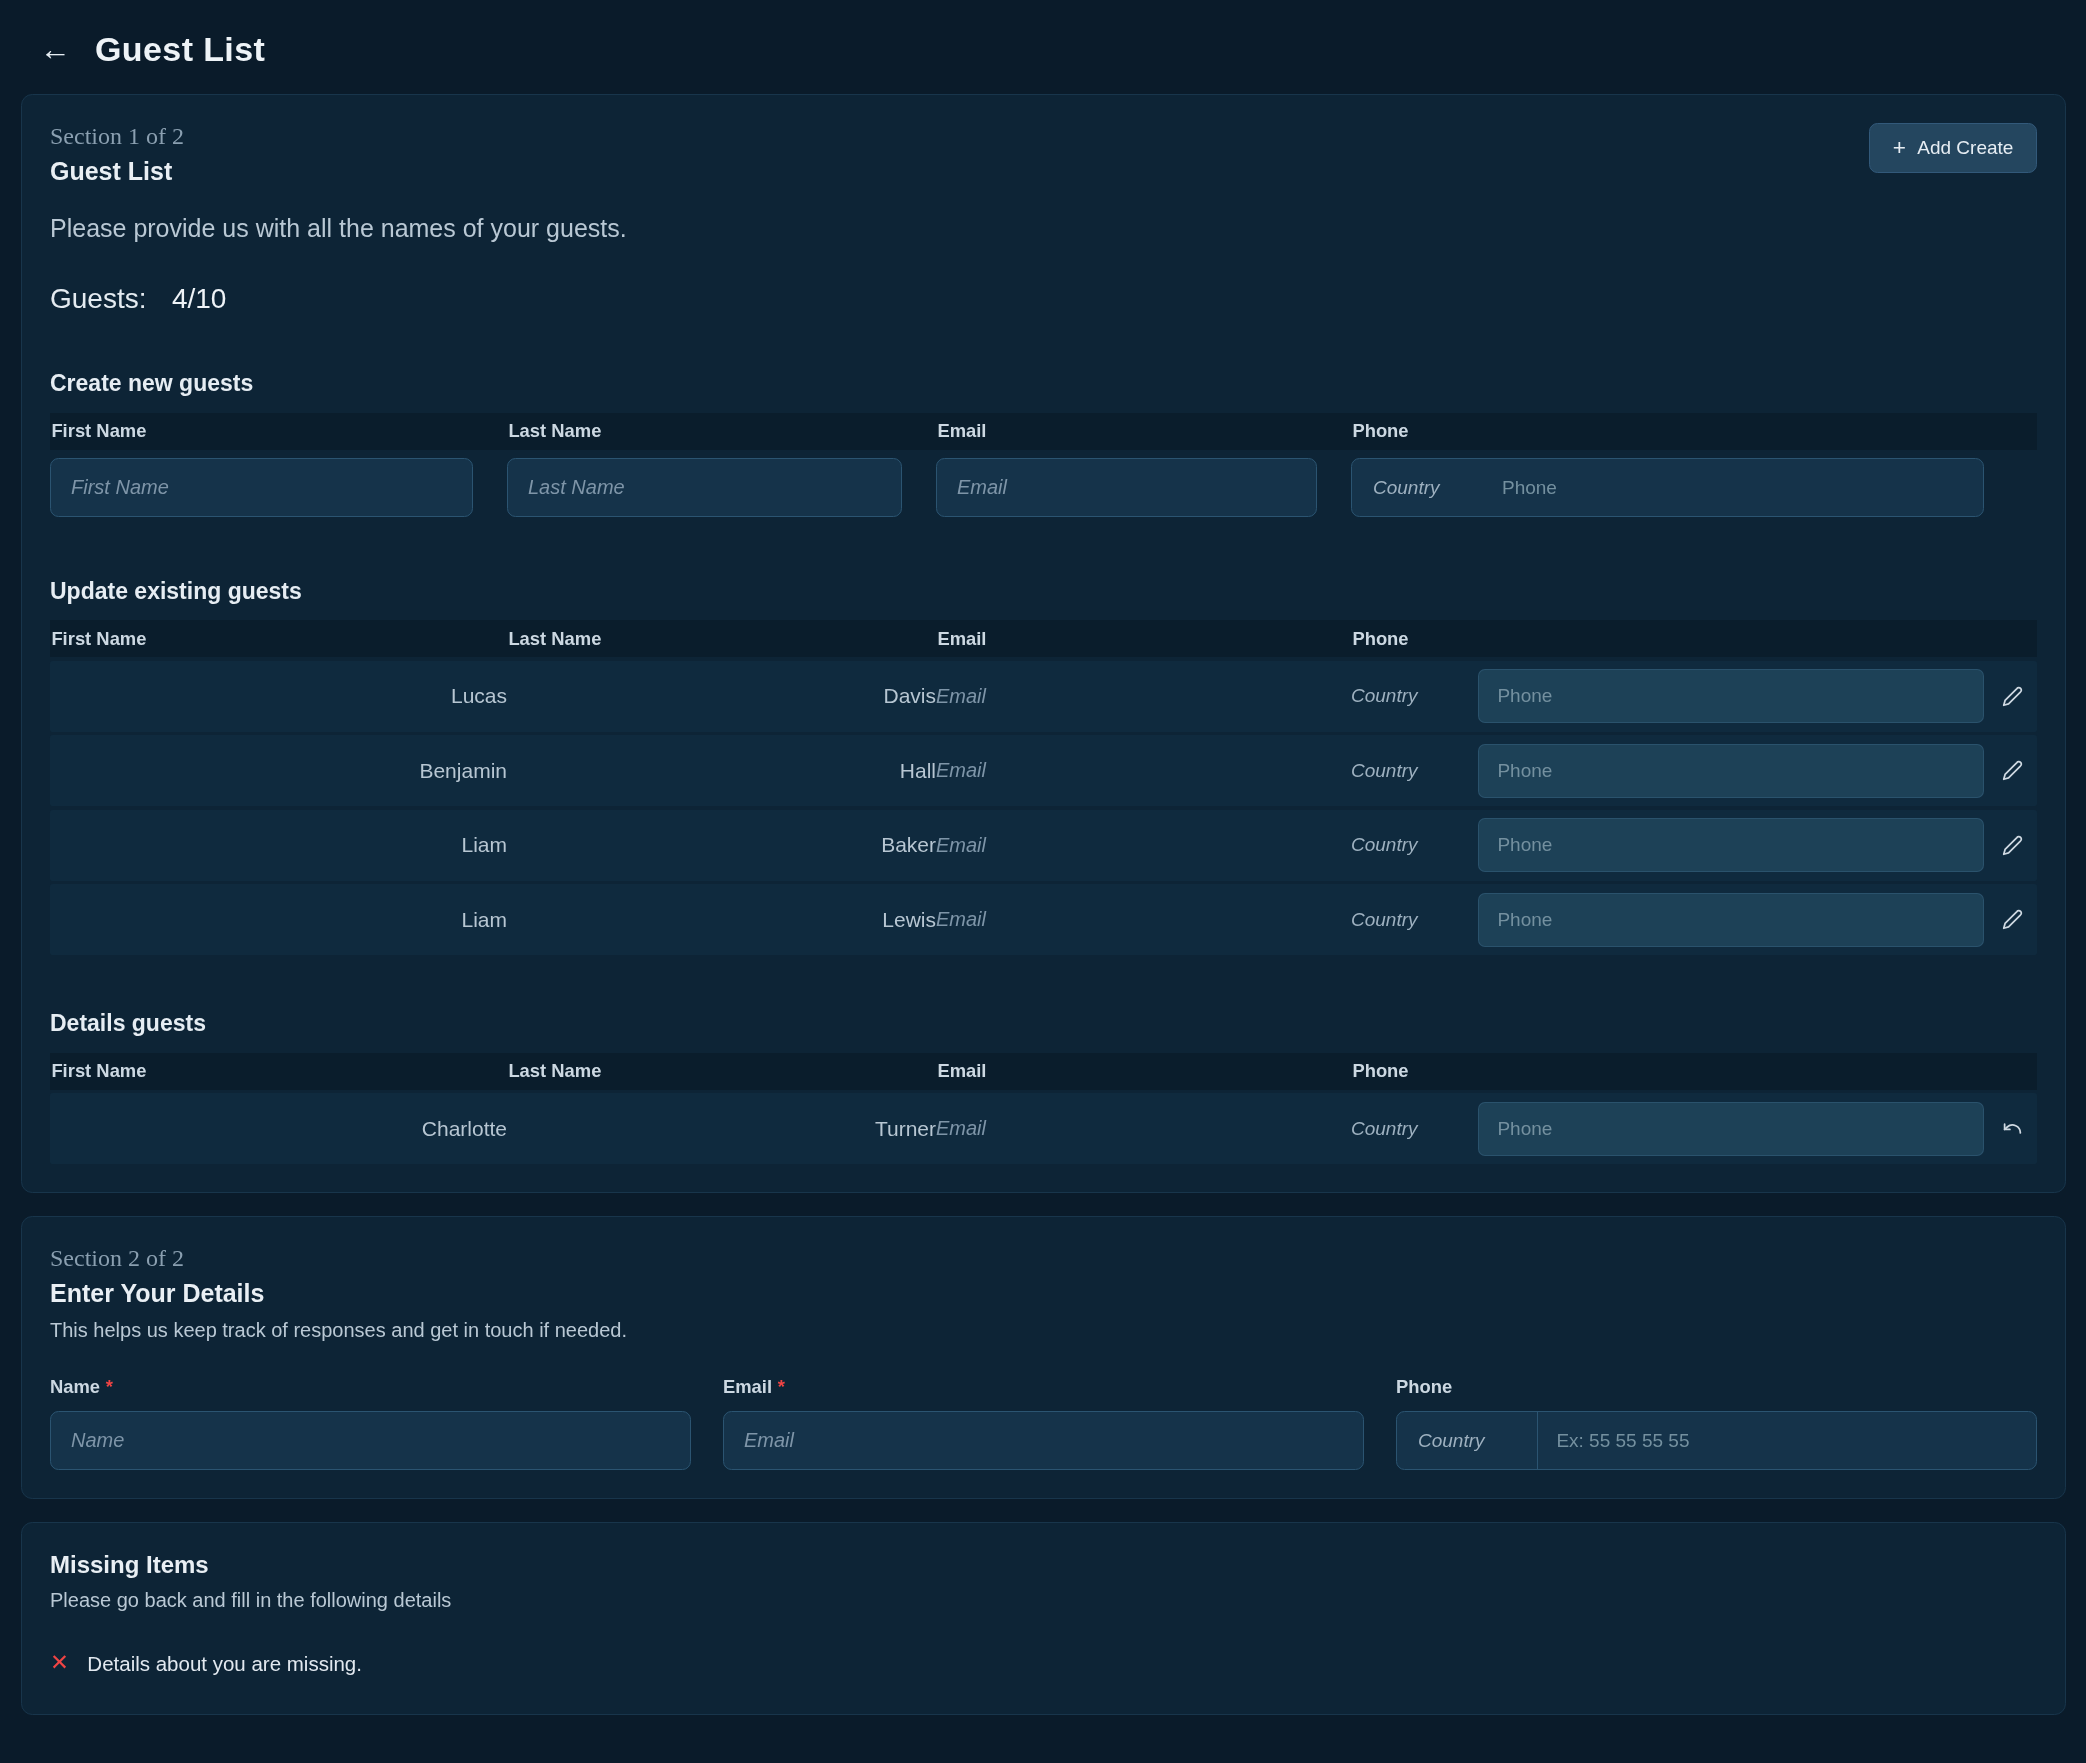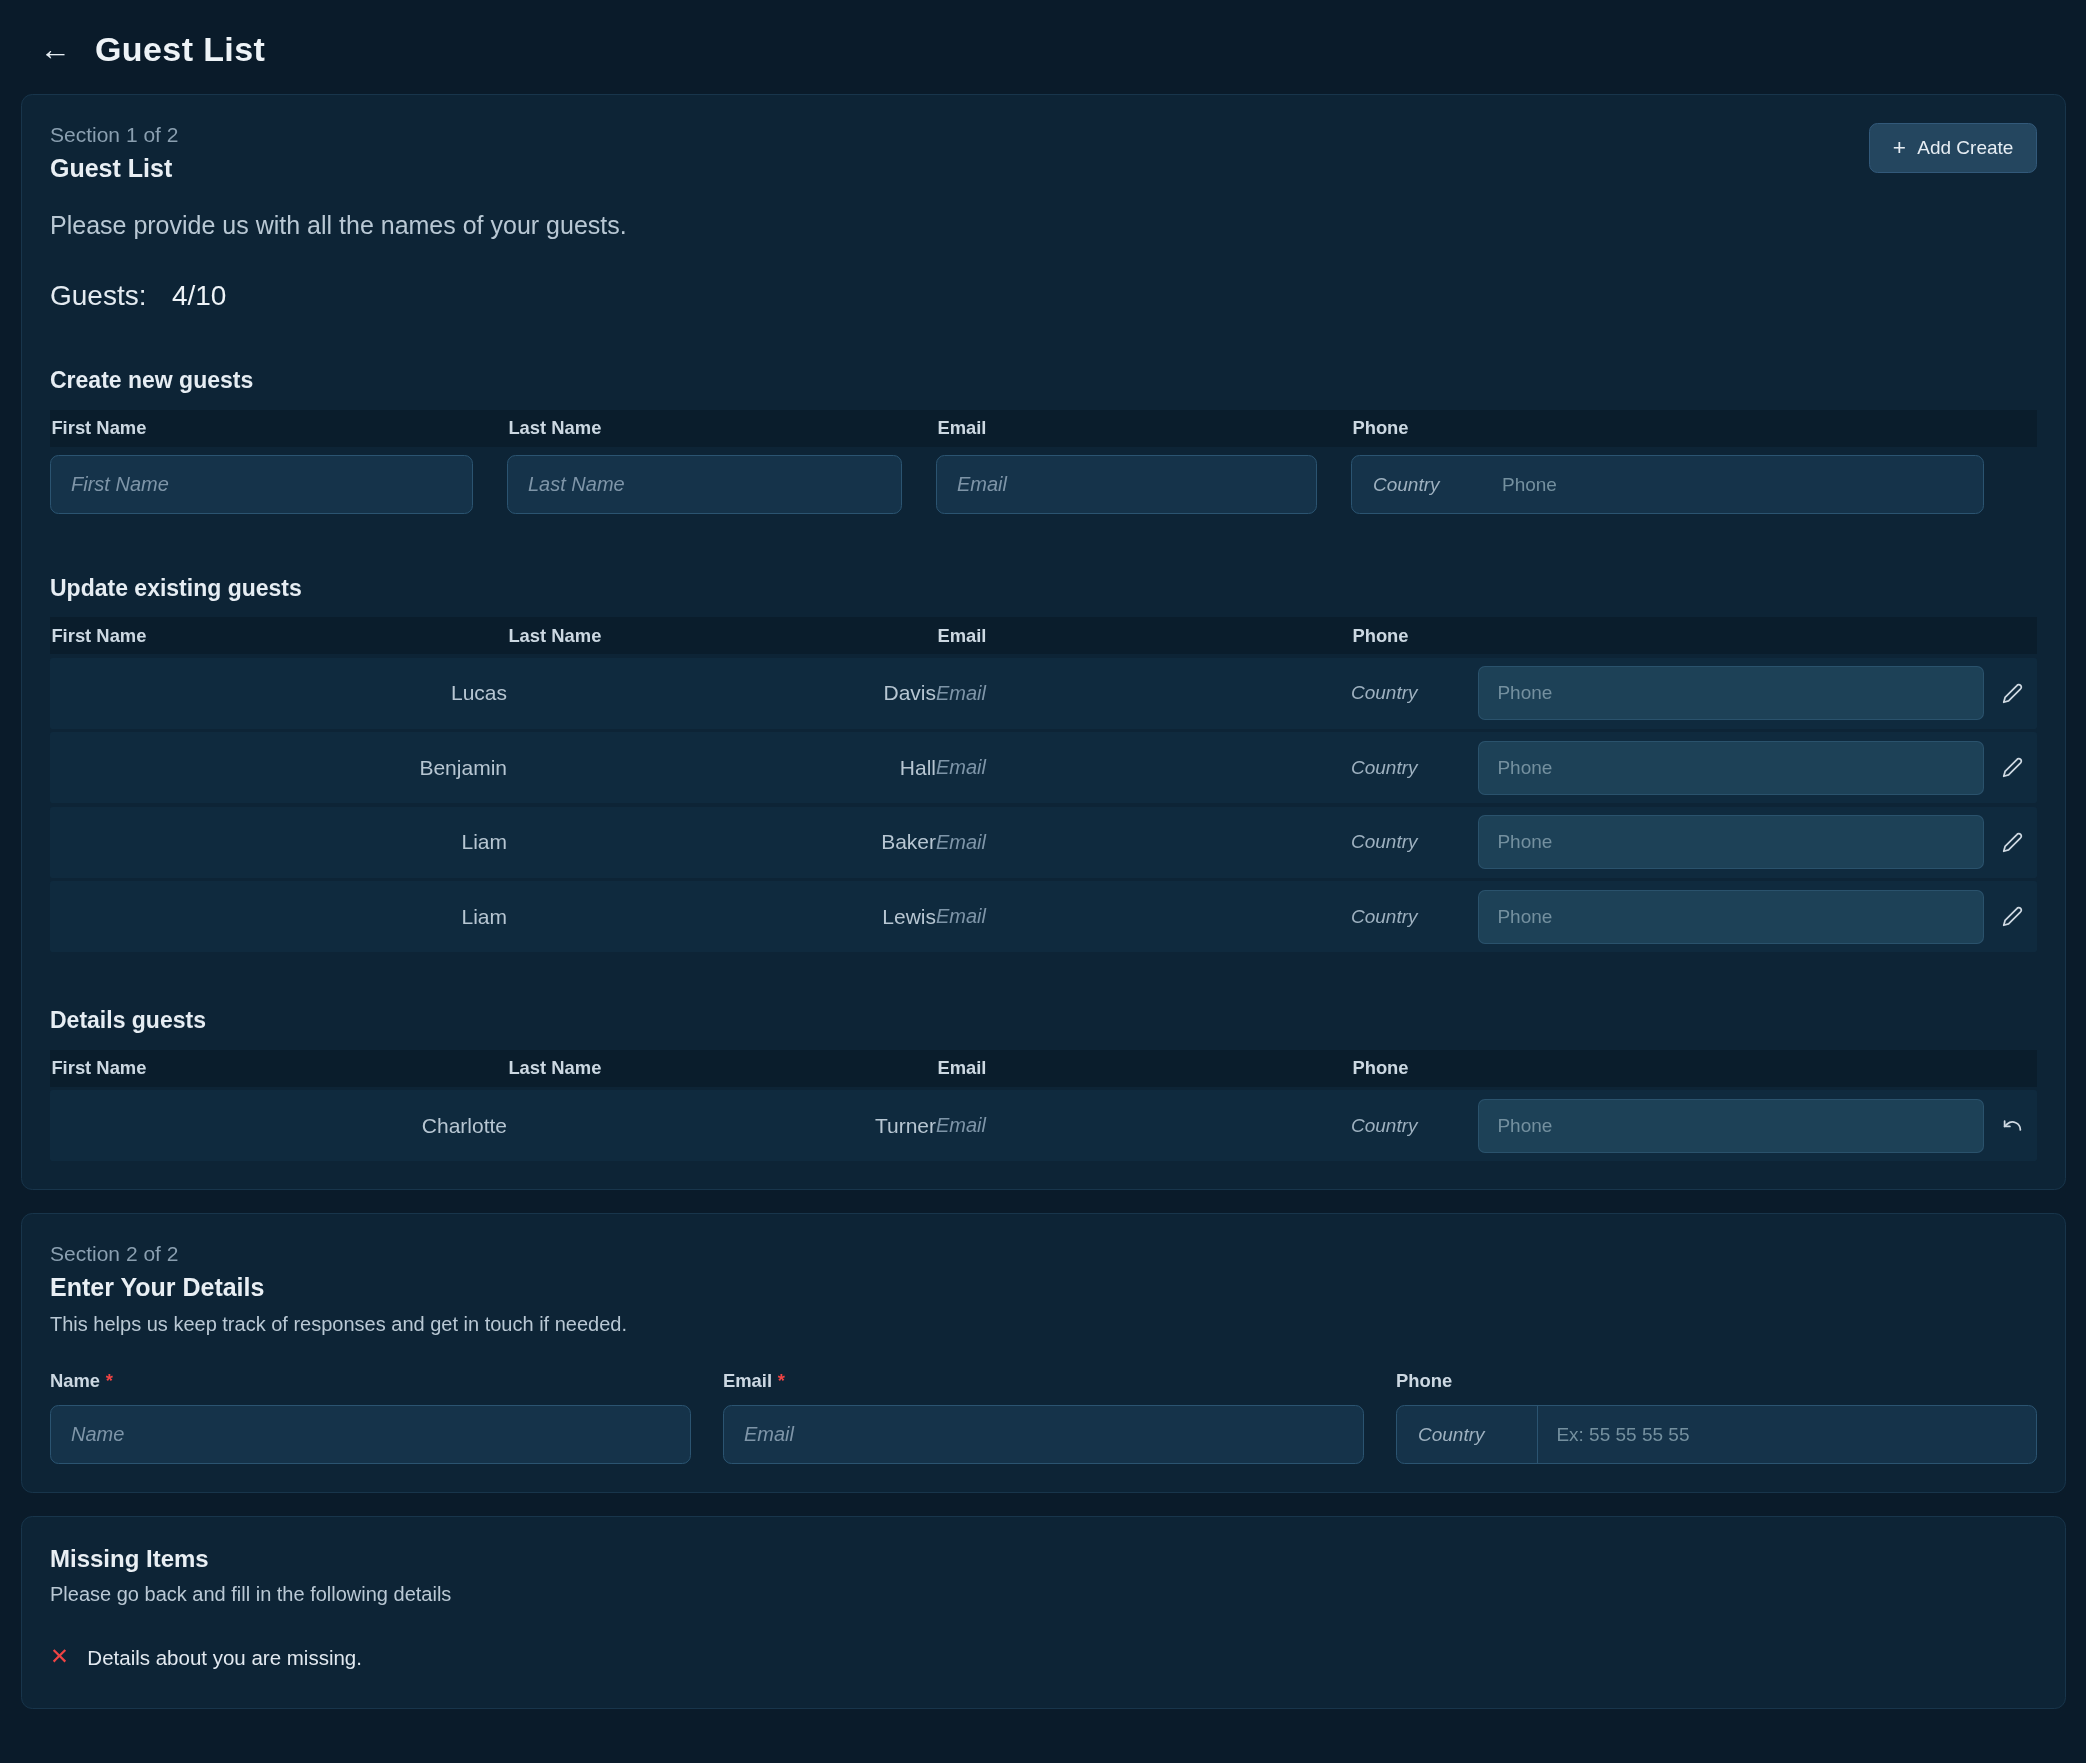--- a/index.html
+++ b/index.html
@@ -36,21 +36,21 @@
 
   
   .card{
     background:var(--card);
     border:0.7px solid var(--card-border);
     border-radius:11.3px;
     margin:0 21px 22.6px 21px;
     padding:28px;
   }
   .card-head{display:flex;align-items:flex-start;justify-content:space-between;}
-  .section-label{font-size:21px;color:var(--muted);}
+  .section-label{font-size:24px;color:var(--muted);font-family:Liberation Serif, serif;}
   .card-title{font-size:25px;font-weight:700;color:#e9eff4;margin:7px 0 0 0;}
   .add-btn{
     display:flex;align-items:center;gap:11.3px;
     background:var(--btn-bg);border:0.7px solid var(--btn-border);
     color:#e6edf3;font-size:19px;font-family:inherit;
     padding:12.7px 22.6px;border-radius:8.5px;cursor:pointer;white-space:nowrap;
   }
   .add-btn .plus{font-size:22.6px;line-height:1;font-weight:400;}
   .card-desc{font-size:25px;color:var(--text-soft);margin:28px 0 0 0;}
   .guests-line{display:flex;align-items:baseline;gap:25.4px;margin-top:40px;font-size:28px;color:#e4ebf1;}

